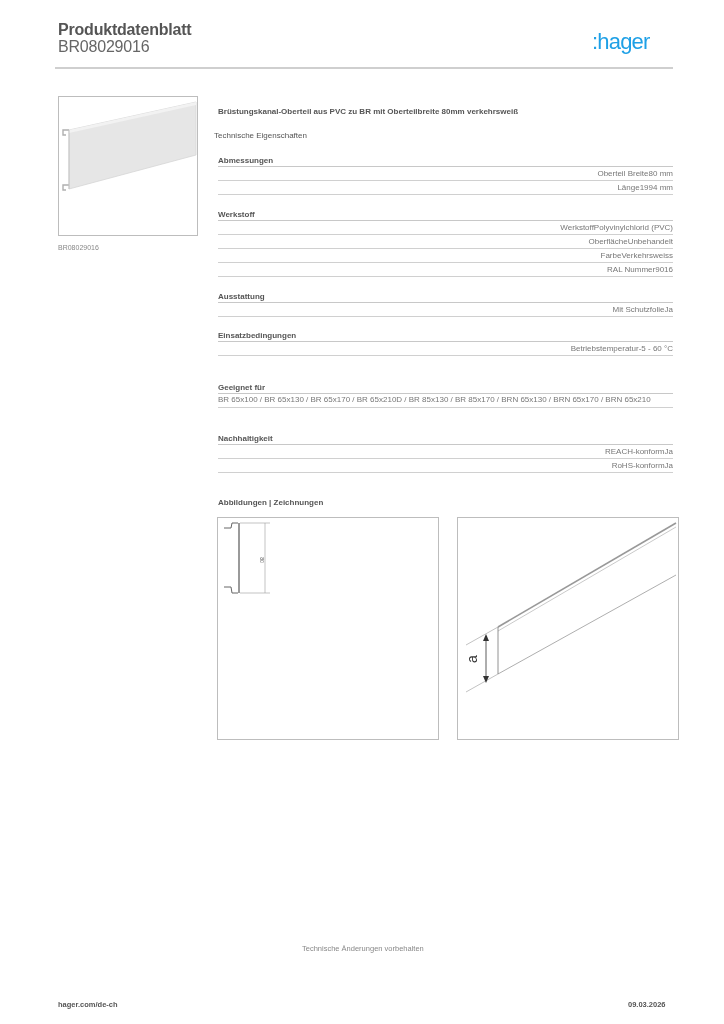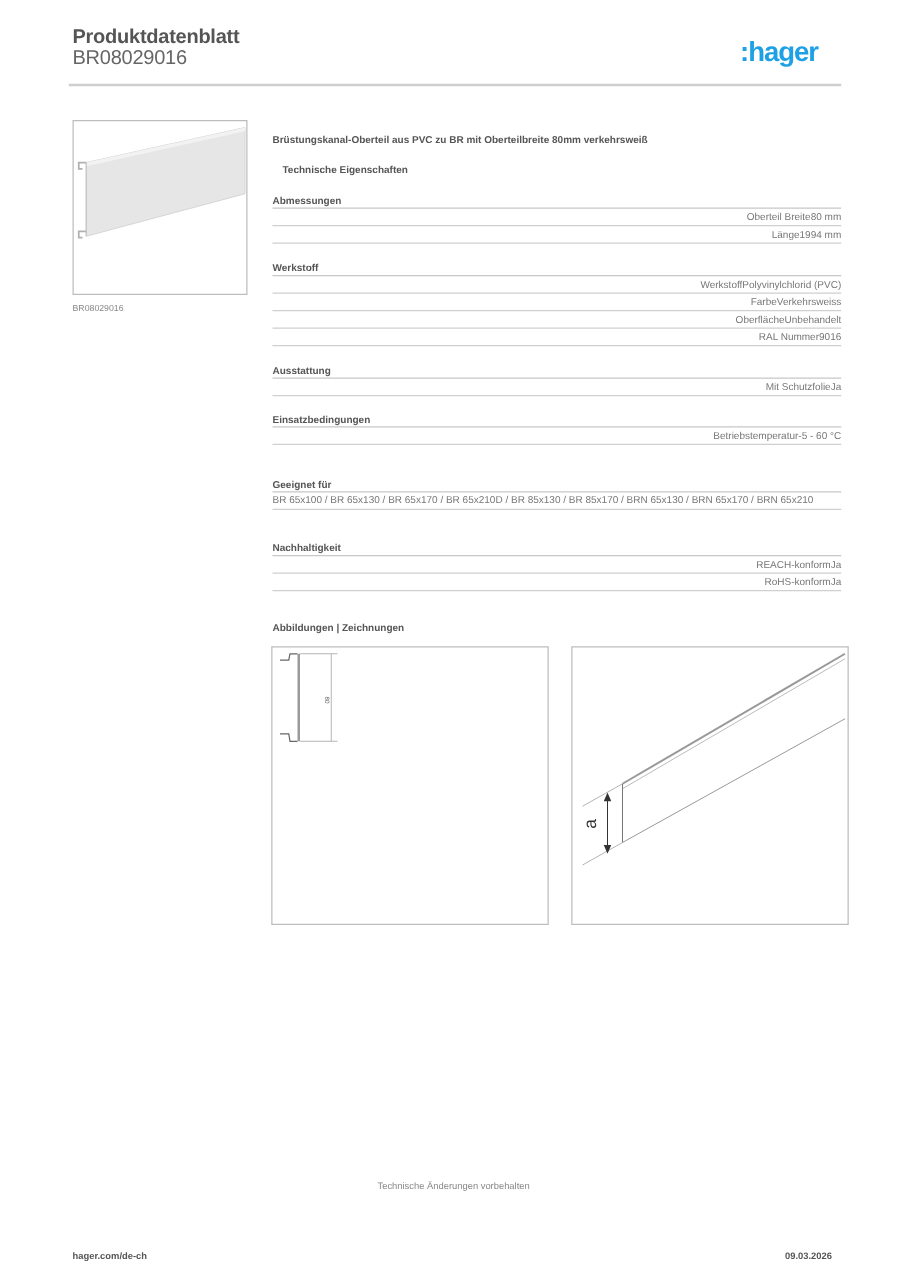--- a/index.html
+++ b/index.html
@@ -1,27 +1,27 @@
 <!DOCTYPE html>
 <html><head>
 <meta charset="utf-8">
 <style>
   html, body { margin:0; padding:0; background:#ffffff; }
   body { width:724px; height:1024px; position:relative; overflow:hidden;
          font-family:"Liberation Sans", sans-serif; color:#4a4a4a; }
   .hdr-title { position:absolute; left:58px; top:21px; font-size:16px; font-weight:bold; color:#555; letter-spacing:-0.2px; }
   .hdr-code  { position:absolute; left:58px; top:38px; font-size:16px; color:#666; letter-spacing:-0.2px; }
-  .logo { position:absolute; left:592px; top:29px; font-size:22px; font-weight:bold; color:#1ea0e6; letter-spacing:-0.8px; }
+  .logo { position:absolute; left:592px; top:29px; font-size:22px; font-weight:normal; color:#1ea0e6; letter-spacing:-0.8px; }
   .hdr-rule { position:absolute; left:55px; top:67px; width:618px; height:2px; background:#cfcfcf; }
 
   .prod-img { position:absolute; left:58px; top:96px; width:140px; height:140px; border:1px solid #bdbdbd; box-sizing:border-box; background:#fff; }
   .prod-caption { position:absolute; left:58px; top:244px; font-size:7px; color:#888; }
 
   .desc { position:absolute; left:218px; top:107px; font-size:8px; font-weight:bold; color:#555; }
-  .tech { position:absolute; left:226px; top:131px; font-size:8px; font-weight:bold; color:#555; }
+  .tech { position:absolute; left:214px; top:131px; font-size:8px; font-weight:normal; color:#555; }
 
   .section { position:absolute; left:218px; width:455px; }
   .sec-title { font-size:8px; font-weight:bold; color:#555; height:11px; line-height:11px; border-bottom:1.5px solid #c8c8c8; }
   .row { display:flex; justify-content:flex-end; font-size:8px; color:#777; height:13px; line-height:13px; border-bottom:1.5px solid #d0d0d0; }
   .row .v { text-align:right; }
   .text-row { font-size:8px; color:#777; line-height:10px; padding:1px 0 2px 0; border-bottom:1.5px solid #d0d0d0; }
 
   .fig-title { position:absolute; left:218px; top:498px; font-size:8px; font-weight:bold; color:#555; }
   .fig { position:absolute; top:517px; width:222px; height:223px; border:1px solid #bdbdbd; box-sizing:border-box; background:#fff; }
   .fig1 { left:217px; }
@@ -65,26 +65,26 @@
   </div>
 </div>
 
 <div class="section" style="top:209px;">
   <div class="sec-title">Werkstoff</div>
   <div class="row">
     <span>Werkstoff</span>
     <span class="v">Polyvinylchlorid (PVC)</span>
   </div>
   <div class="row">
+    <span>Oberfläche</span>
+    <span class="v">Unbehandelt</span>
+  </div>
+  <div class="row">
     <span>Farbe</span>
     <span class="v">Verkehrsweiss</span>
-  </div>
-  <div class="row">
-    <span>Oberfläche</span>
-    <span class="v">Unbehandelt</span>
   </div>
   <div class="row">
     <span>RAL Nummer</span>
     <span class="v">9016</span>
   </div>
 </div>
 
 <div class="section" style="top:291px;">
   <div class="sec-title">Ausstattung</div>
   <div class="row">

